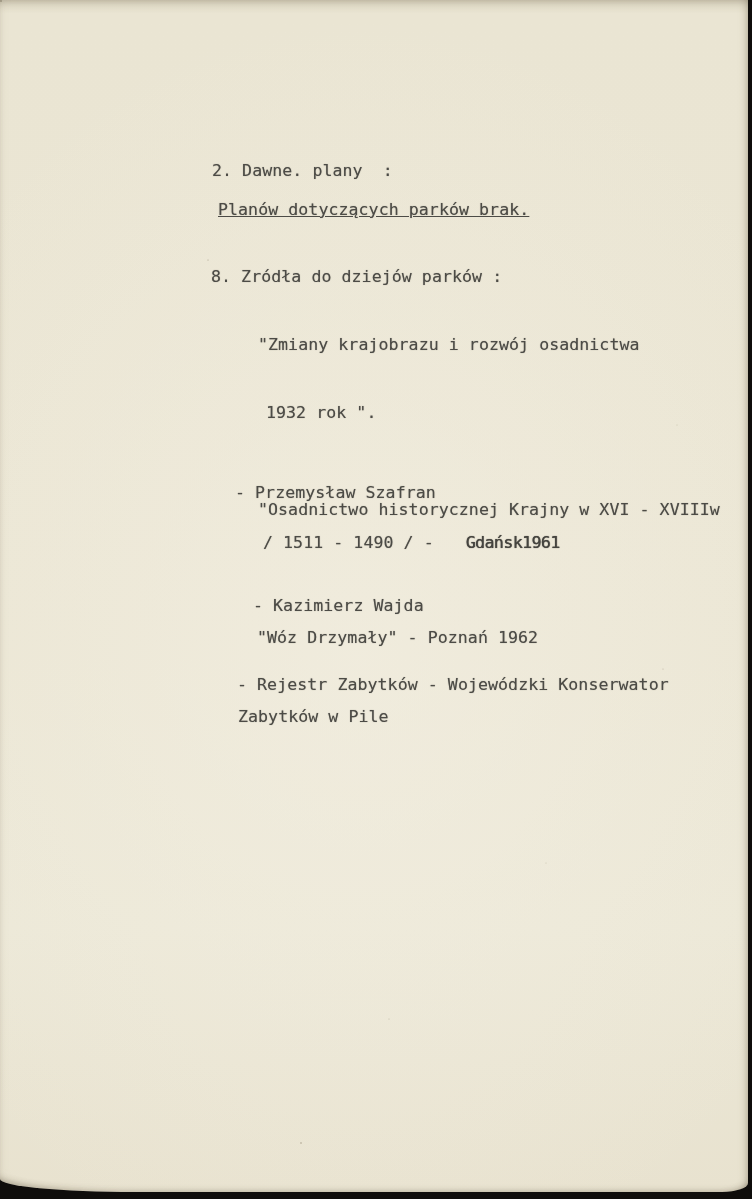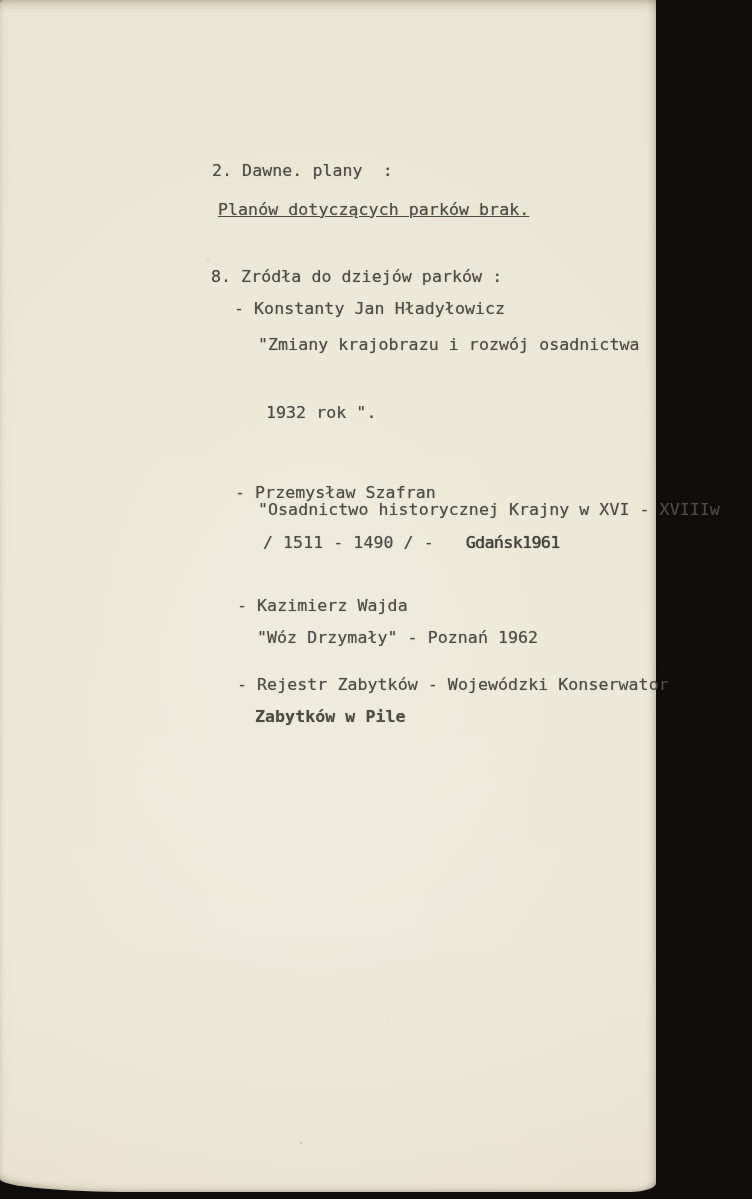--- a/index.html
+++ b/index.html
@@ -14,21 +14,21 @@
   .scan {
     position: relative;
     width: 752px;
     height: 1199px;
     background: #0f0d0b;
   }
   .paper {
     position: absolute;
     left: 0;
     top: 0;
-    width: 656px;
+    width: 748px;
     height: 1192px;
     background:
       radial-gradient(ellipse 120% 90% at 48% 55%, rgba(244,240,228,0.55) 0%, rgba(244,240,228,0) 60%),
       linear-gradient(180deg, #e4decb 0px, #eae5d3 14px, #ebe6d4 55%, #ece8d7 78%, #e8e2cf 100%);
     border-bottom-left-radius: 135px 13px;
     border-bottom-right-radius: 26px 9px;
     box-shadow:
       inset -7px 0 9px -6px rgba(95,85,62,0.38),
       inset 0 9px 12px -9px rgba(95,85,62,0.45),
       inset 0 -5px 7px -5px rgba(70,60,40,0.32),
@@ -69,36 +69,35 @@
 
 <div class="scan">
   <div class="paper">
 
     <div class="line" style="left:212px; top:161px;">2. Dawne. plany  :</div>
 
     <div class="line" style="left:218px; top:200px;text-decoration:underline;">Planów dotyczących parków brak.</div>
 
     <div class="line" style="left:211px; top:267px;">8. Zródła do dziejów parków :</div>
 
-    <div class="line" style="left:234px; top:299px;">- Konstanty Jan Hładyłowicz</div>
 
     <div class="line" style="left:258px; top:335px;">"Zmiany krajobrazu i rozwój osadnictwa</div>
 
 
     <div class="line" style="left:266px; top:403px;">1932 rok ".</div>
 
     <div class="line" style="left:235px; top:439px;margin-top:44px;">- Przemysław Szafran</div>
 
     <div class="line" style="left:258px; top:500px;">"Osadnictwo historycznej Krajny w XVI - XVIIIw</div>
 
     <div class="line" style="left:263px; top:533px;"><span>/ 1511 - 1490 / -</span><span class="overstrike">Gdańsk1961</span></div>
 
-    <div class="line" style="left:237px; top:596px;">- Kazimierz Wajda</div>
+    <div class="line" style="left:253px; top:596px;">- Kazimierz Wajda</div>
 
     <div class="line" style="left:257px; top:628px;">"Wóz Drzymały" - Poznań 1962</div>
 
     <div class="line" style="left:237px; top:675px;">- Rejestr Zabytków - Wojewódzki Konserwator</div>
 
-    <div class="line" style="left:255px; top:707px;font-weight:bold;">Zabytków w Pile</div>
+    <div class="line" style="left:238px; top:707px;">Zabytków w Pile</div>
 
     <div class="specks"></div>
   </div>
 </div>
 
 </body></html>

